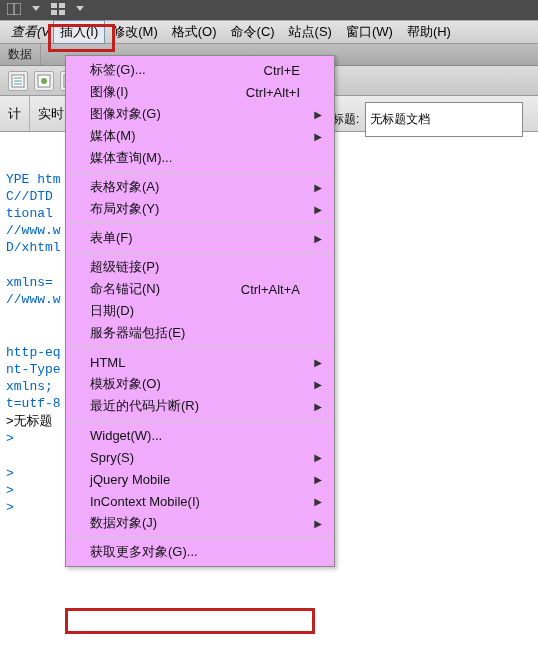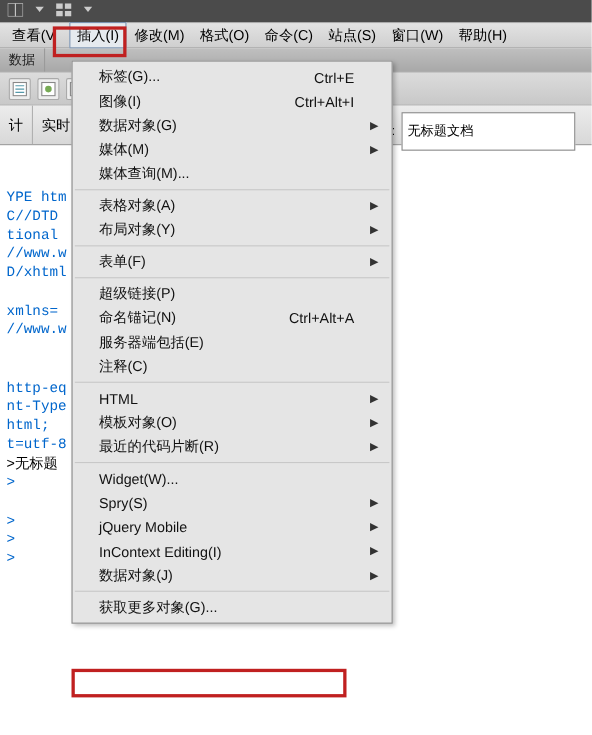--- a/index.html
+++ b/index.html
@@ -4,42 +4,42 @@
 <style>
   * { box-sizing: border-box; margin: 0; padding: 0; font-family: "Microsoft YaHei", "SimSun", sans-serif; }
   body { width: 538px; height: 668px; background: #fff; overflow: hidden; position: relative; font-size: 12px; }
 
   .topbar { height: 20px; background: #4b4b4b; position: relative; }
   .top-icons { position: absolute; left: 6px; top: 2px; display: flex; gap: 6px; }
   .top-icon { width: 16px; height: 14px; display: flex; align-items: center; justify-content: center; }
 
   .menubar { height: 24px; background: linear-gradient(#e3e3e3,#cfcfcf); border-top:1px solid #aaa; border-bottom:1px solid #999; display:flex; align-items:center; padding-left:4px; font-size:13px; }
   .menubar-item { padding: 2px 6px; border:1px solid transparent; }
-  .menubar-item.partial { padding-right:12px; }
+  .menubar-item.partial { padding-right:2px;font-style:italic; }
   .menubar-item.active { background:#e6eaef; border:1px solid #7a92b0; }
 
   .highlight-red-top { position:absolute; left:48px; top:24px; width:67px; height:28px; border:3px solid #c02020; pointer-events:none; z-index:5; }
 
   .secondrow { height: 22px; background: linear-gradient(#bfbfbf,#a8a8a8); border-bottom:1px solid #888; display:flex; align-items:center; }
   .secondrow .tab { padding: 2px 8px; color:#222; border-right:1px solid #9a9a9a; }
 
   .toolbar { height: 30px; background: linear-gradient(#dcdcdc,#c8c8c8); border-bottom:1px solid #999; display:flex; align-items:center; padding-left:8px; gap:6px; }
   .tb-icon { width:20px; height:20px; border:1px solid #aaa; background:#eee; display:flex; align-items:center; justify-content:center; border-radius:2px; }
 
   .midbar { height: 36px; background: linear-gradient(#ececec,#d8d8d8); border-bottom:1px solid #999; display:flex; align-items:center; position:relative; }
   .midbar .tabs { display:flex; height:100%; }
   .midbar .mtab { padding:4px 8px; border-right:1px solid #b0b0b0; display:flex; align-items:center; font-size:13px; }
   .midbar .titlewrap { position:absolute; left:332px; top:6px; display:flex; align-items:center; gap:6px; }
   .title-input { width:158px; height:35px; border:1px solid #888; background:#fff; padding:0 4px; font-size:12px; }
 
   .codearea { position:absolute; left:0; top:150px; width:100%; height:520px; font-family: "Courier New", monospace; font-size:13px; white-space:pre; padding:4px 6px; color:#000; line-height:17px; }
   .code-blue { color:#0066cc;font-family:Liberation Mono, monospace; }
 
   
-  .dropdown { position:absolute; left:65px; top:55px; width:292px; background:#e5e5e5; border:1px solid #8a8a8a; box-shadow:2px 2px 4px rgba(0,0,0,.25); z-index:10; padding:3px 2px; }
+  .dropdown { position:absolute; left:65px; top:55px; width:270px; background:#f0abfc; border:1px solid #8a8a8a; box-shadow:2px 2px 4px rgba(0,0,0,.25); z-index:10; padding:3px 2px; }
   .menu-group { border-top:1px solid #c8c8c8; margin-top:3px; padding-top:3px; }
   .menu-group.first { border-top:none; margin-top:0; padding-top:0; }
   .menu-item { height:22px; display:flex; align-items:center; padding:0 20px 0 22px; font-size:13px; color:#111; position:relative; }
   .menu-item .shortcut { position:absolute; right:32px; }
   .menu-item .arrow { position:absolute; right:10px; font-size:10px; color:#333; }
   .highlight-red-bottom { position:absolute; left:65px; top:608px; width:250px; height:26px; border:3px solid #c02020; pointer-events:none; z-index:20; }
 
 </style>
 </head>
 <body>
@@ -130,42 +130,42 @@
 <span class="code-blue">tional</span>
 <span class="code-blue">//www.w</span>
 <span class="code-blue">D/xhtml</span>
 <span></span>
 <span class="code-blue">xmlns=</span>
 <span class="code-blue">//www.w</span>
 <span></span>
 <span></span>
 <span class="code-blue">http-eq</span>
 <span class="code-blue">nt-Type</span>
-<span class="code-blue">html;</span>
+<span class="code-blue">xmlns;</span>
 <span class="code-blue">t=utf-8</span>
 <span>&gt;无标题</span>
 <span class="code-blue">&gt;</span>
 <span></span>
 <span class="code-blue">&gt;</span>
 <span class="code-blue">&gt;</span>
 <span class="code-blue">&gt;</span>
 </div>
 
 <div class="dropdown">
   <div class="menu-group first">
     <div class="menu-item">
         <span>标签(G)...</span>
         <span class="shortcut">Ctrl+E</span>
       </div>
     <div class="menu-item">
         <span>图像(I)</span>
         <span class="shortcut">Ctrl+Alt+I</span>
       </div>
     <div class="menu-item">
-        <span>数据对象(G)</span>
+        <span>图像对象(G)</span>
         <span class="arrow">▶</span>
       </div>
     <div class="menu-item">
         <span>媒体(M)</span>
         <span class="arrow">▶</span>
       </div>
     <div class="menu-item">
         <span>媒体查询(M)...</span>
       </div>
   </div>
@@ -187,25 +187,25 @@
   </div>
   <div class="menu-group">
     <div class="menu-item">
         <span>超级链接(P)</span>
       </div>
     <div class="menu-item">
         <span>命名锚记(N)</span>
         <span class="shortcut">Ctrl+Alt+A</span>
       </div>
     <div class="menu-item">
+        <span>日期(D)</span>
+      </div>
+    <div class="menu-item">
         <span>服务器端包括(E)</span>
       </div>
-    <div class="menu-item">
-        <span>注释(C)</span>
-      </div>
   </div>
   <div class="menu-group">
     <div class="menu-item">
         <span>HTML</span>
         <span class="arrow">▶</span>
       </div>
     <div class="menu-item">
         <span>模板对象(O)</span>
         <span class="arrow">▶</span>
       </div>
@@ -220,21 +220,21 @@
       </div>
     <div class="menu-item">
         <span>Spry(S)</span>
         <span class="arrow">▶</span>
       </div>
     <div class="menu-item">
         <span>jQuery Mobile</span>
         <span class="arrow">▶</span>
       </div>
     <div class="menu-item">
-        <span>InContext Editing(I)</span>
+        <span>InContext Mobile(I)</span>
         <span class="arrow">▶</span>
       </div>
     <div class="menu-item">
         <span>数据对象(J)</span>
         <span class="arrow">▶</span>
       </div>
   </div>
   <div class="menu-group">
     <div class="menu-item">
         <span>获取更多对象(G)...</span>

